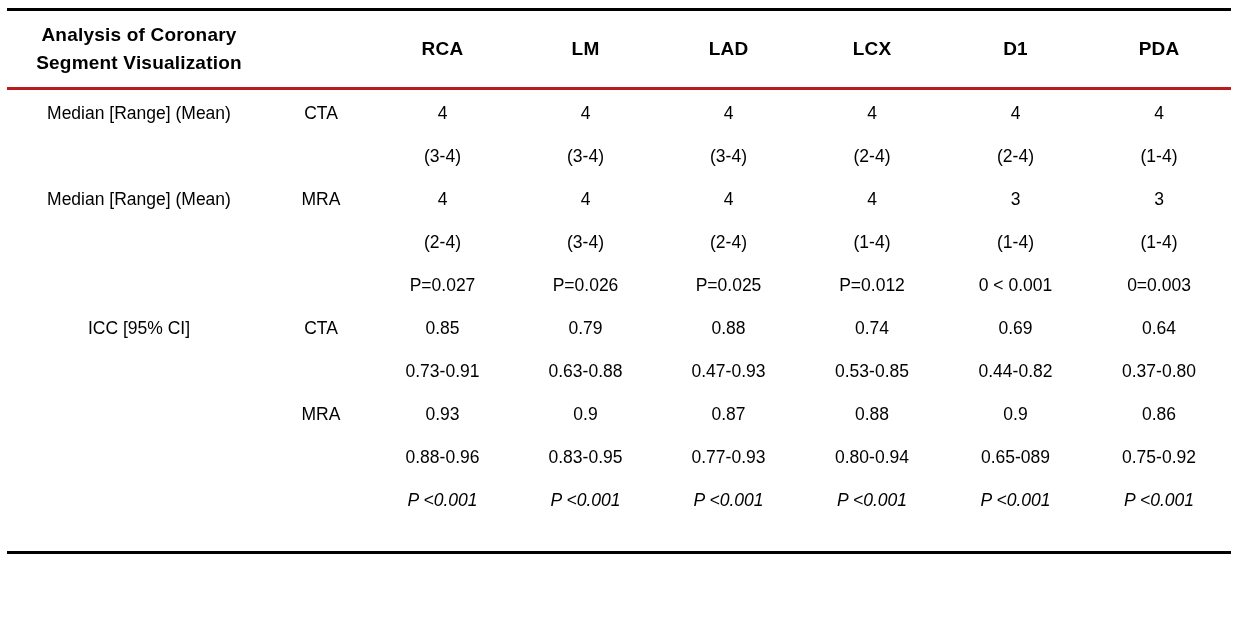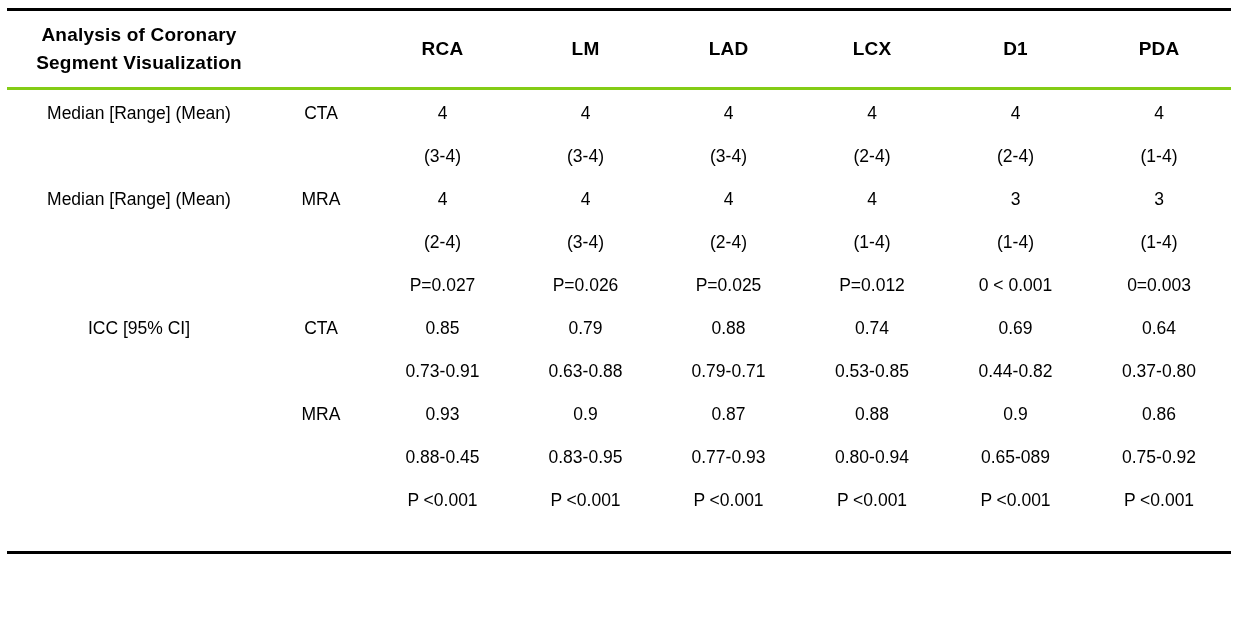--- a/index.html
+++ b/index.html
@@ -16,21 +16,21 @@
     padding: 8px 7px 0 7px;
   }
   table {
     width: 1224px;
     border-collapse: collapse;
     table-layout: fixed;
     border-top: 3px solid #000000;
     border-bottom: 3px solid #000000;
   }
   thead tr {
-    border-bottom: 3px solid #84cc16;
+    border-bottom: 3px solid #b91c1c;
   }
   th {
     font-weight: bold;
     font-size: 19px;
     height: 76px;
     vertical-align: middle;
     text-align: center;
     padding: 0;
     letter-spacing: 0.2px;
   }
@@ -41,21 +41,21 @@
   }
   td {
     font-size: 17.5px;
     height: 43px;
     text-align: center;
     vertical-align: middle;
     padding: 0;
     white-space: nowrap;
   }
   tbody tr:first-child td { padding-top: 2px; }
-  tbody tr:last-child td { padding-bottom: 29px; }
+  tbody tr:last-child td { padding-bottom: 29px; font-style: italic; }
 </style>
 </head>
 <body>
 
 <div class="table-wrap">
   <table>
     <colgroup>
       <col style="width:264px">
       <col style="width:100px">
       <col style="width:143px">
@@ -139,39 +139,39 @@
         <td>0.88</td>
         <td>0.74</td>
         <td>0.69</td>
         <td>0.64</td>
       </tr>
       <tr>
         <td></td>
         <td></td>
         <td>0.73-0.91</td>
         <td>0.63-0.88</td>
-        <td>0.79-0.71</td>
+        <td>0.47-0.93</td>
         <td>0.53-0.85</td>
         <td>0.44-0.82</td>
         <td>0.37-0.80</td>
       </tr>
       <tr>
         <td></td>
         <td>MRA</td>
         <td>0.93</td>
         <td>0.9</td>
         <td>0.87</td>
         <td>0.88</td>
         <td>0.9</td>
         <td>0.86</td>
       </tr>
       <tr>
         <td></td>
         <td></td>
-        <td>0.88-0.45</td>
+        <td>0.88-0.96</td>
         <td>0.83-0.95</td>
         <td>0.77-0.93</td>
         <td>0.80-0.94</td>
         <td>0.65-089</td>
         <td>0.75-0.92</td>
       </tr>
       <tr>
         <td></td>
         <td></td>
         <td>P &lt;0.001</td>

